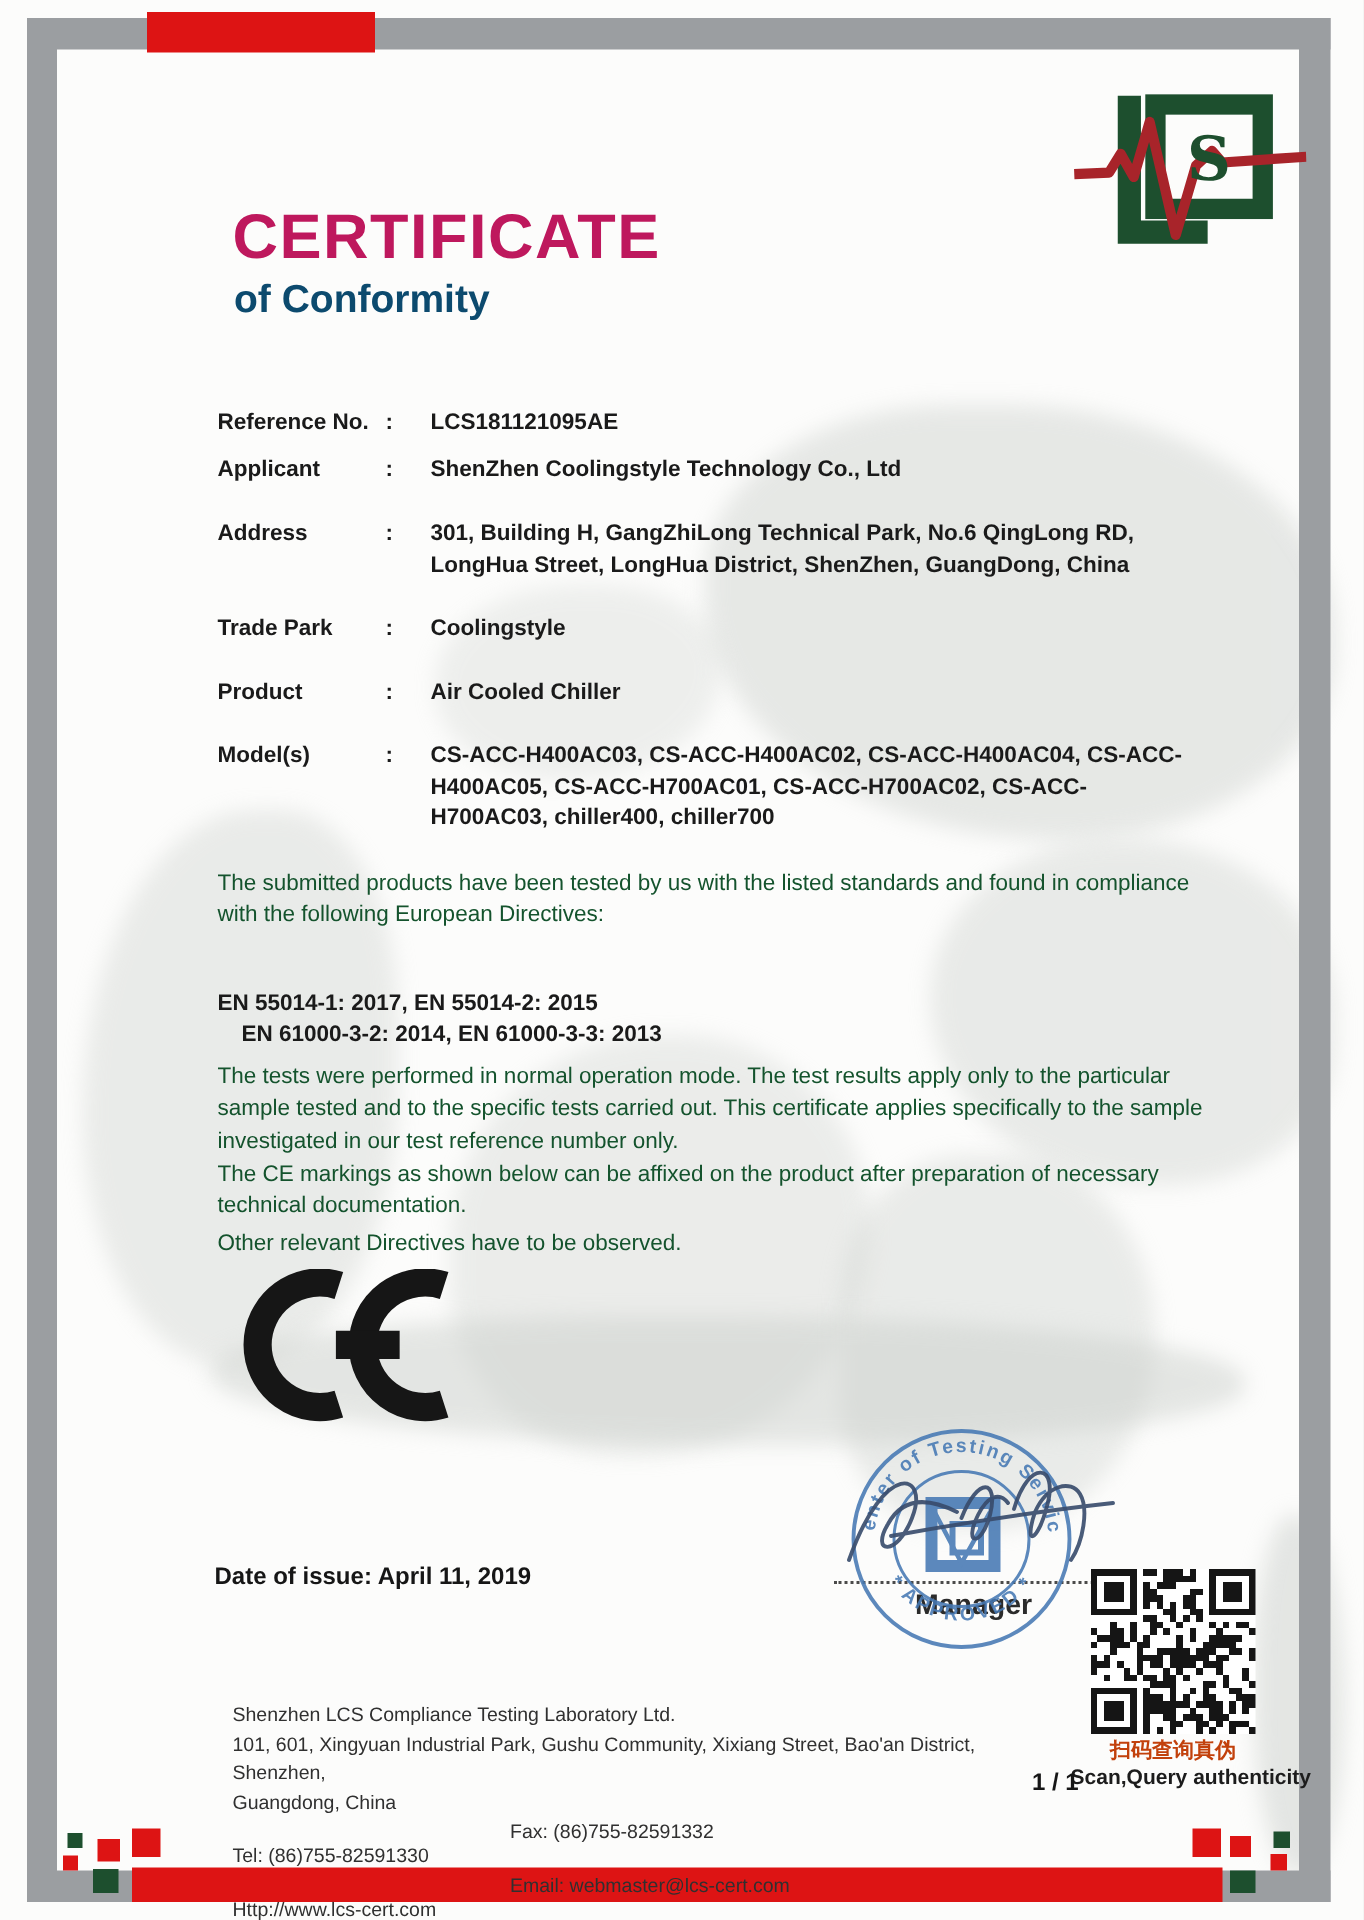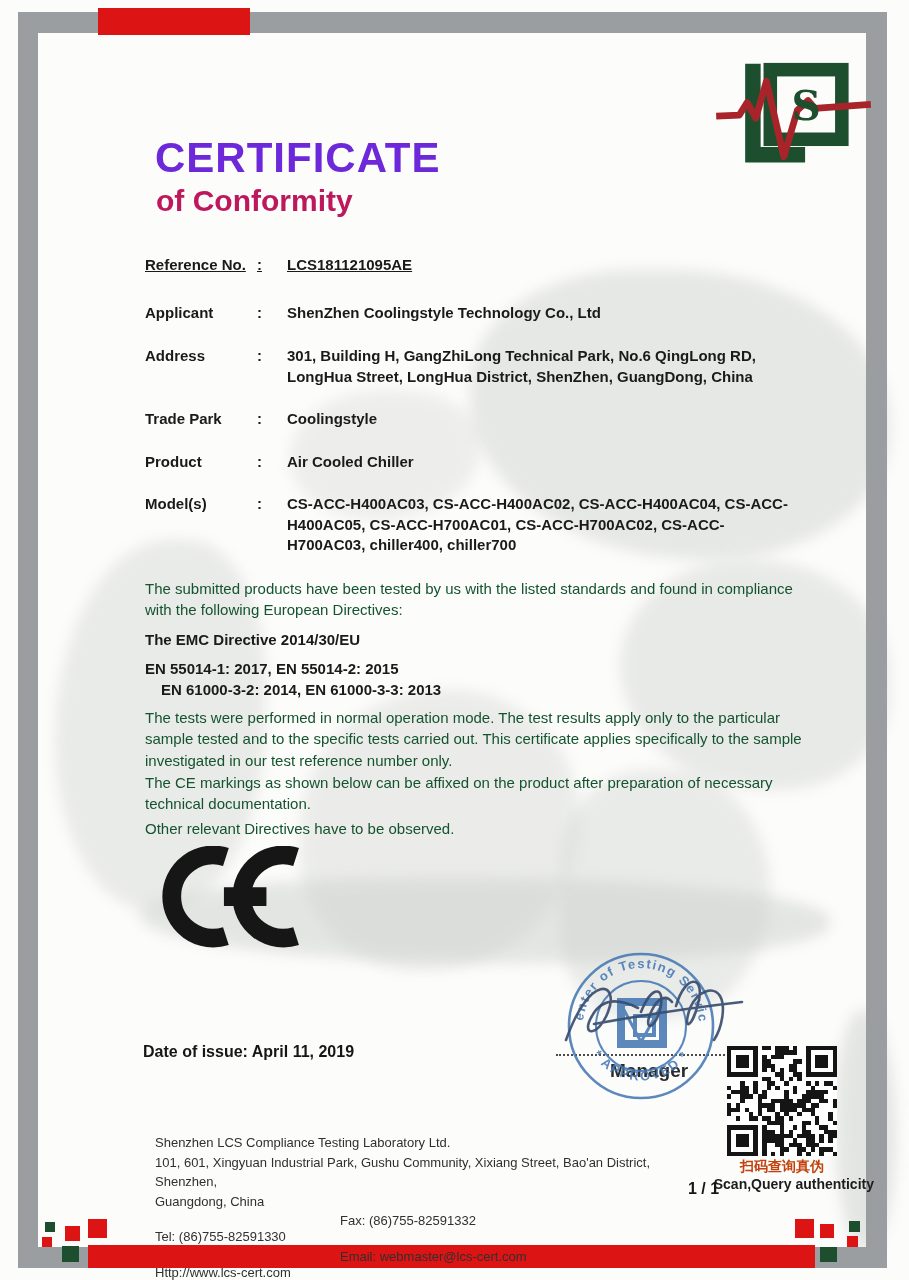--- a/index.html
+++ b/index.html
@@ -20,22 +20,22 @@
   .red-top{left:98px;top:8px;width:152px;height:27px;}
   .red-bottom{left:88px;top:1245px;width:727px;height:23px;}
   .sq{position:absolute;}
   .sq.red{background:var(--accent-red,#dd1414);}
   .sq.green{background:var(--logo-green,#1d4f2e);}
 
   
   .blob{position:absolute;background:var(--map-gray,#ccd0cc);opacity:.45;filter:blur(7px);}
 
   
-  .title{position:absolute;left:155px;top:134px;font-size:42px;font-weight:bold;letter-spacing:1px;color:#6d28d9;}
-  .subtitle{position:absolute;left:156px;top:184px;font-size:30px;font-weight:bold;color:#be185d;}
+  .title{position:absolute;left:155px;top:134px;font-size:42px;font-weight:bold;letter-spacing:1px;color:#be185d;}
+  .subtitle{position:absolute;left:156px;top:184px;font-size:26px;font-weight:bold;color:#0c4a6e;}
   .logo-svg{position:absolute;left:716px;top:60px;}
 
   
   .frow{position:absolute;left:145px;display:flex;font-size:15px;font-weight:bold;line-height:1.38;color:#1a1a1a;}
   .frow .lab{width:112px;flex:none;}
   .frow .col{width:30px;flex:none;text-align:left;}
   .frow .val{width:508px;}
 
   
   .para{position:absolute;left:145px;width:676px;font-size:15px;line-height:1.42;color:#14532d;}
@@ -97,21 +97,21 @@
   <div class="title">CERTIFICATE</div>
   <div class="subtitle">of Conformity</div>
 
   <svg class="logo-svg" width="155" height="116" viewBox="0 0 160 120">
     <rect x="56" y="10" width="74" height="72" fill="none" stroke="#1d4f2e" stroke-width="14"></rect>
     <path d="M 30,4 L 46,4 L 46,90 L 92,90 L 92,106 L 30,106 Z" fill="#1d4f2e"></path>
     <path d="M 0,58 L 24,57 L 32,44 L 41,60 L 52,22 L 70,100 L 84,52 L 95,42 L 102,50 L 160,46" fill="none" stroke="#a8242a" stroke-width="7" stroke-linejoin="round"></path>
     <text x="93" y="62" font-family="DejaVu Serif, serif" font-size="42" font-weight="bold" fill="#1d4f2e" text-anchor="middle">S</text>
   </svg>
 
-  <div class="frow" style="top:255px;text-decoration:underline;">
+  <div class="frow" style="top:272px;">
     <span class="lab">Reference No.</span>
     <span class="col">:</span>
     <span class="val">LCS181121095AE</span>
   </div>
   <div class="frow" style="top:303px;">
     <span class="lab">Applicant</span>
     <span class="col">:</span>
     <span class="val">ShenZhen Coolingstyle Technology Co., Ltd</span>
   </div>
   <div class="frow" style="top:346px;">
@@ -129,21 +129,20 @@
     <span class="col">:</span>
     <span class="val">Air Cooled Chiller</span>
   </div>
   <div class="frow" style="top:494px;">
     <span class="lab">Model(s)</span>
     <span class="col">:</span>
     <span class="val">CS-ACC-H400AC03, CS-ACC-H400AC02, CS-ACC-H400AC04, CS-ACC-H400AC05, CS-ACC-H700AC01, CS-ACC-H700AC02, CS-ACC-H700AC03, chiller400, chiller700</span>
   </div>
 
   <div class="para" style="top:578px;">The submitted products have been tested by us with the listed standards and found in compliance with the following European Directives:</div>
-  <div class="para bold" style="top:629px;">The EMC Directive 2014/30/EU</div>
   <div class="para bold" style="top:658px;">EN 55014-1: 2017, EN 55014-2: 2015</div>
   <div class="para bold" style="top:679px;margin-left:16px;">EN 61000-3-2: 2014, EN 61000-3-3: 2013</div>
   <div class="para" style="top:707px;">The tests were performed in normal operation mode. The test results apply only to the particular sample tested and to the specific tests carried out. This certificate applies specifically to the sample investigated in our test reference number only.</div>
   <div class="para" style="top:772px;">The CE markings as shown below can be affixed on the product after preparation of necessary technical documentation.</div>
   <div class="para" style="top:818px;">Other relevant Directives have to be observed.</div>
 
   <svg class="ce-svg" width="172" height="106" viewBox="0 0 348 214">
     <path d="M 190,22 A 84,84 0 1 0 190,182" fill="none" stroke="#161616" stroke-width="38"></path>
     <g transform="translate(142,0)">
       <path d="M 190,22 A 84,84 0 1 0 190,182" fill="none" stroke="#161616" stroke-width="38"></path>

